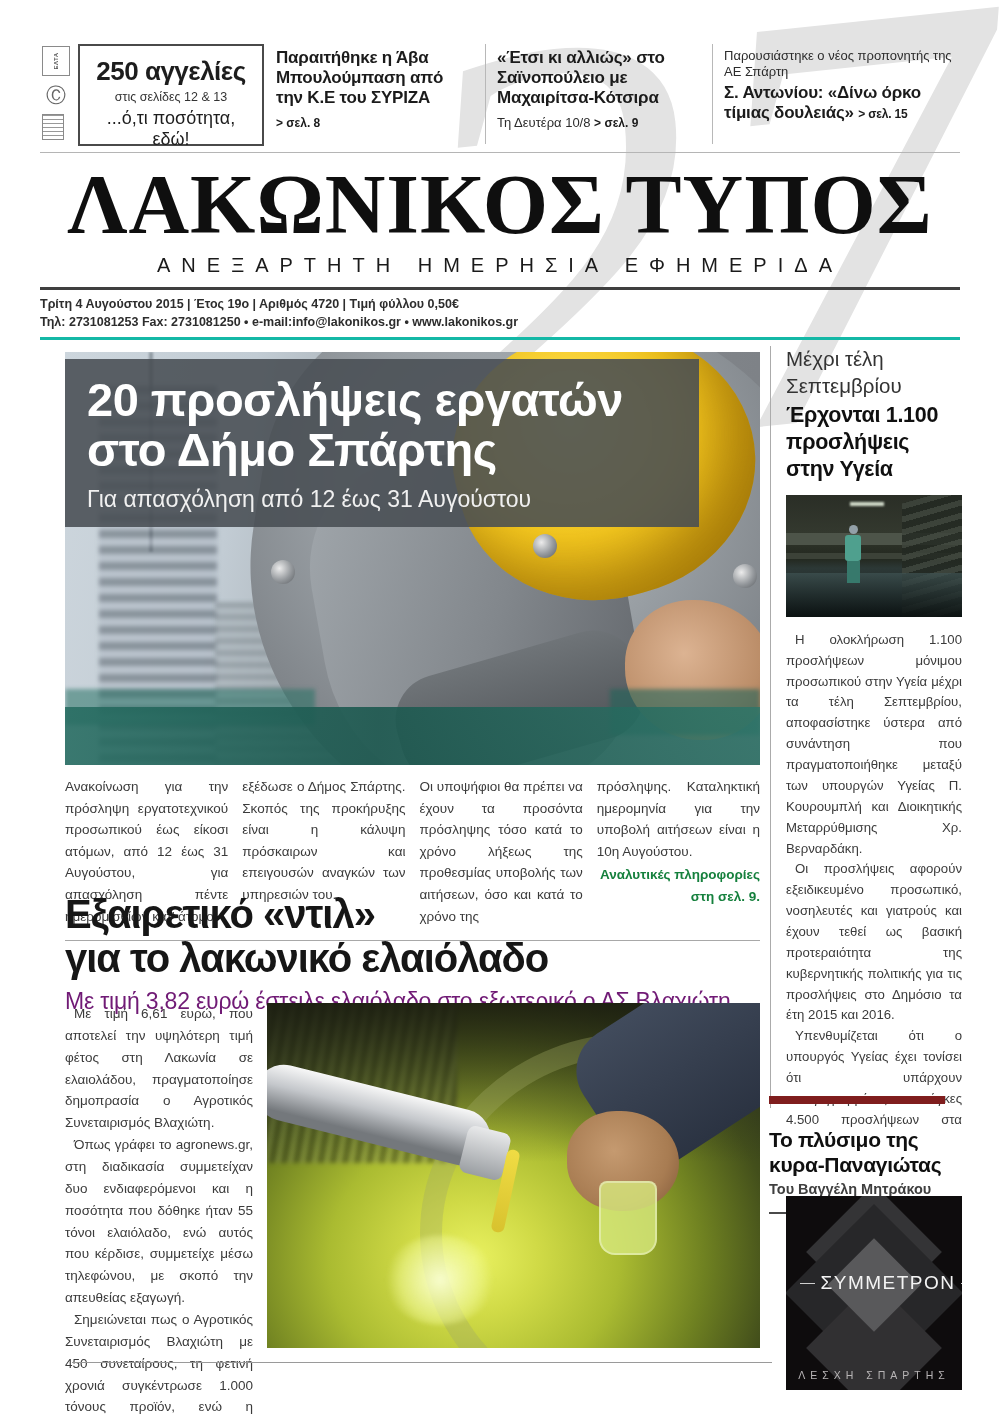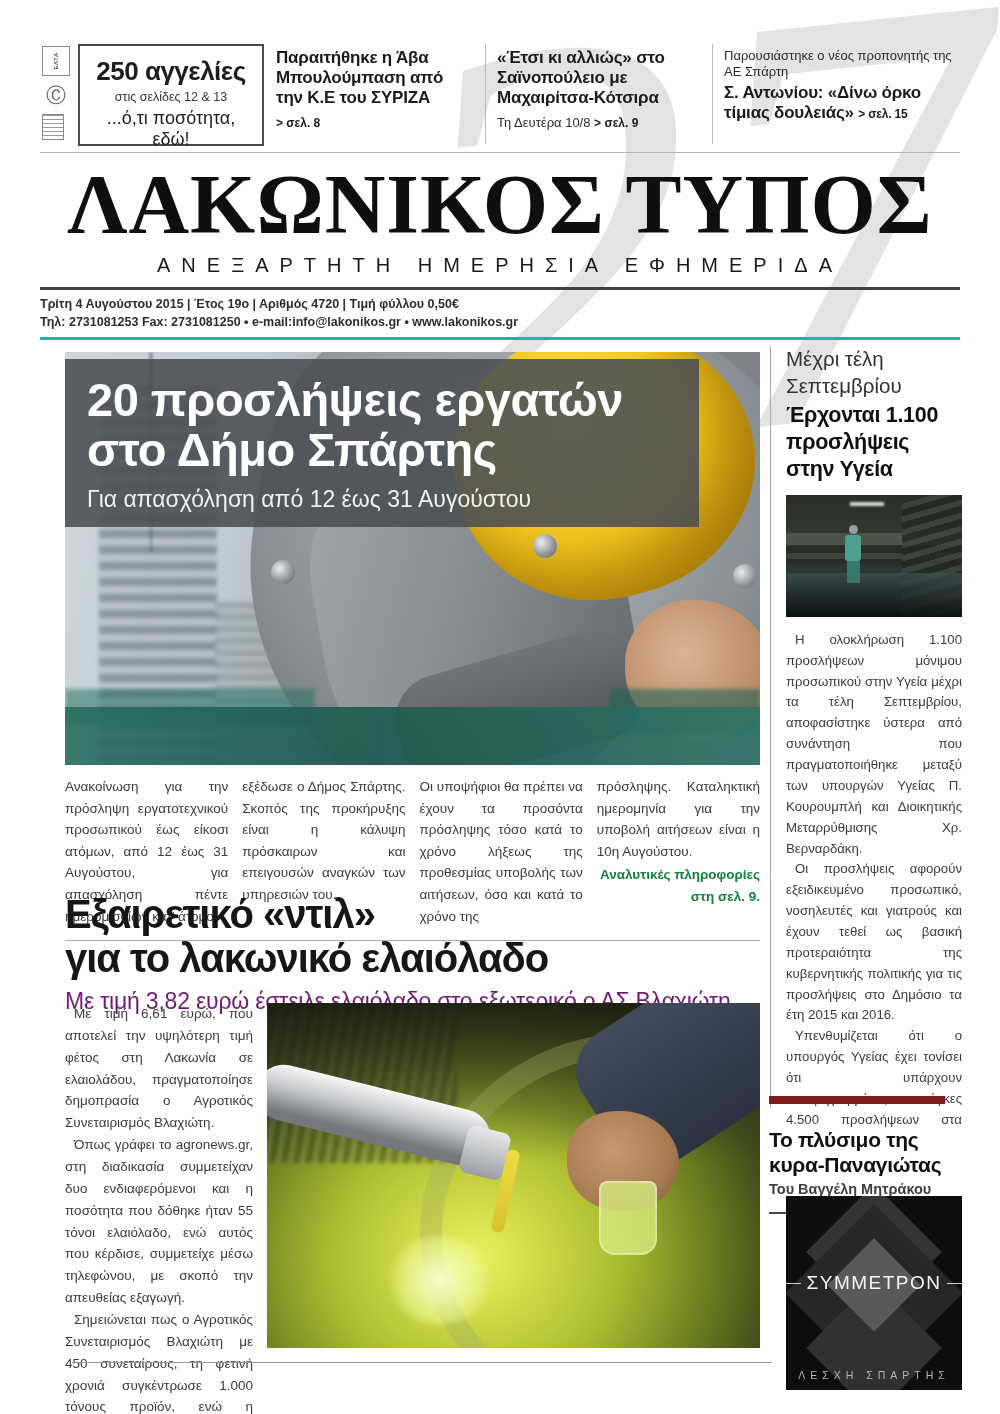--- a/index.html
+++ b/index.html
@@ -165,21 +165,21 @@
   .sb-teaser .refrow .ln { flex:1; border-top:2px solid #4a4a4a; }
   .sb-teaser .refrow .pr { font-size:13px; font-weight:bold; color:#161616; margin-left:7px;text-align:right; }
 
   
   .ad { left:786px; top:1196px; width:176px; height:194px; background:#0e0c0d; overflow:hidden; z-index:2; }
   .ad .dia { position:absolute; transform:rotate(45deg); }
   .ad .d1 { width:96px; height:96px; left:40px; top:8px; background:#343436; }
   .ad .d2 { width:126px; height:126px; left:25px; top:34px; background:#272729; }
   .ad .d3 { width:66px; height:66px; left:55px; top:56px; background:#59595b; }
   .ad .d4 { width:96px; height:96px; left:40px; top:104px; background:#313032; }
-  .ad .brandrow { position:absolute; left:0; top:76px; width:100%; display:flex; align-items:center; justify-content:center; }
+  .ad .brandrow { position:absolute; left:14px; top:76px; width:100%; display:flex; align-items:center; justify-content:center; }
   .ad .brandrow .ln { width:18px; border-top:1px solid #cfcfcf; }
   .ad .brand { font-size:19px; color:#f4f4f4; letter-spacing:1.5px; margin:0 5px; font-weight:400; }
   .ad .club { position:absolute; left:0; bottom:9px; width:100%; text-align:center;
     font-size:10.5px; letter-spacing:5px; color:#b8b5b6; }
 </style>
 </head>
 <body>
 
 <div class="page">
 

